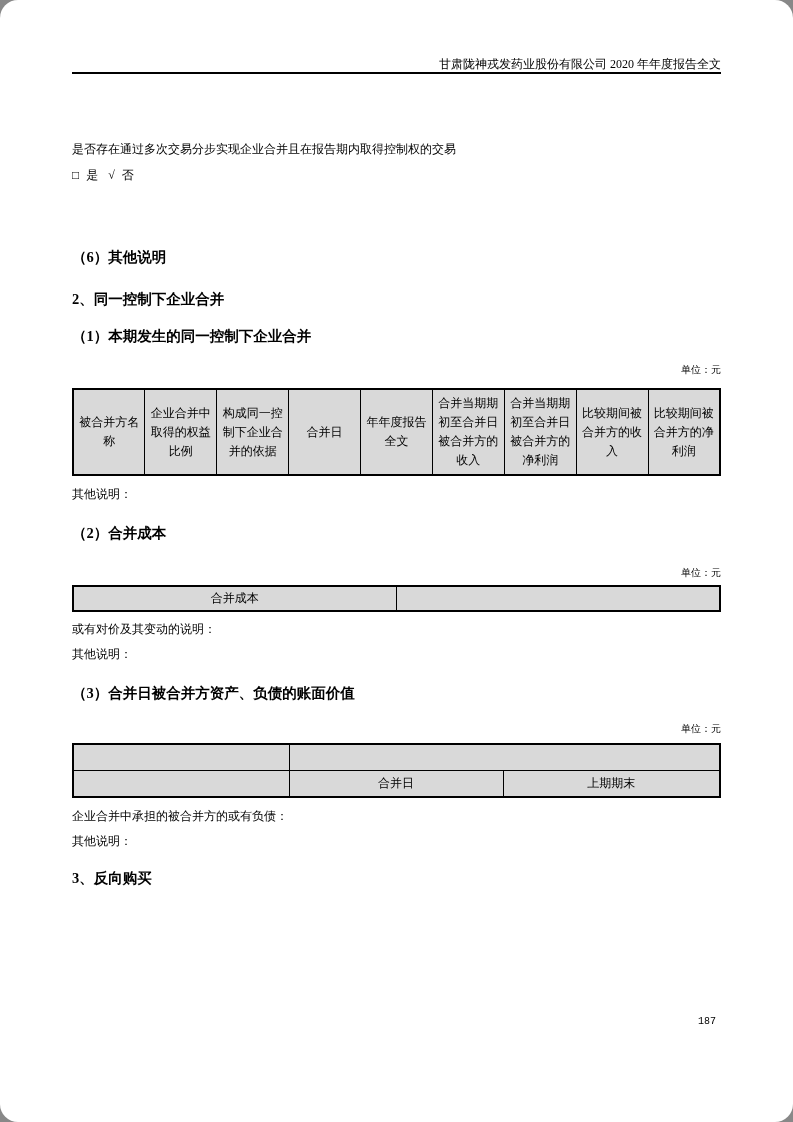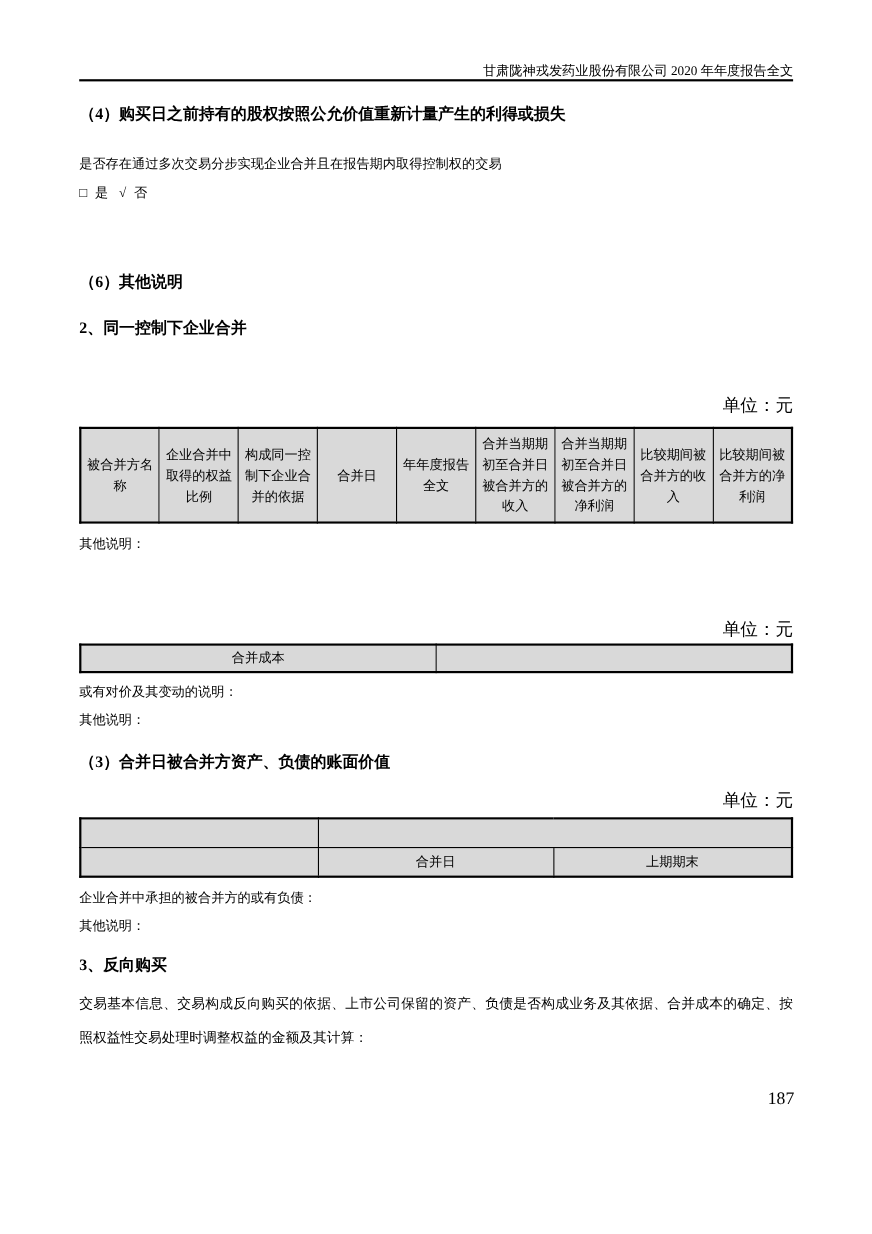--- a/index.html
+++ b/index.html
@@ -11,20 +11,21 @@
   * { margin: 0; padding: 0; box-sizing: border-box; }
   html, body { background: #888; }
   body { font-family: "Liberation Serif", "DejaVu Serif", serif; color: var(--text-color); }
   .page {
     position: relative;
     width: 793px;
     height: 1122px;
     background: var(--page-bg);
     margin: 0 auto;
     overflow: hidden;
+    border-radius: 18px;
   }
   .abs { position: absolute; }
   .header-title {
     top: 57px; right: 72px;
     font-size: 12px; line-height: 14px;
     text-align: right;
   }
   .header-rule {
     top: 72px; left: 72px;
     width: 649px; height: 2px;
@@ -35,21 +36,21 @@
     font-size: 14.5px; font-weight: bold;
     line-height: 18px; white-space: nowrap;
   }
   .body-text {
     left: 72px; width: 649px;
     font-size: 12px; line-height: 15px; font-family: Liberation Serif, serif;
   }
   .options span { margin-right: 7px; }
   .unit-label {
     right: 72px;
-    font-size: 16px; line-height: 15px;
+    font-size: 10px; line-height: 15px;
     text-align: center;
   }
   table.grid {
     left: 72px;
     width: 649px;
     border-collapse: collapse;
     table-layout: fixed;
     border: 2px solid var(--border-color);
   }
   table.grid td {
@@ -65,46 +66,47 @@
   table.t1 tr { height: 86px; }
   table.t2 tr { height: 24px; }
   table.t3 tr.r1 { height: 26px; }
   table.t3 tr.r2 { height: 27px; }
   .paragraph {
     left: 72px; width: 649px;
     font-size: 12.5px; line-height: 31px;
     text-align: justify;
   }
   .page-number {
-    top: 991px; left: 698px;
-    font-size: 16px;
+    top: 1016px; left: 698px;
+    font-size: 10px;
+    font-family: Liberation Mono, monospace;
   }
 </style>
 </head>
 <body>
 
 <div class="page">
 
   <div class="abs header-title">甘肃陇神戎发药业股份有限公司 2020 年年度报告全文</div>
   <div class="abs header-rule"></div>
 
-  <div class="abs h-sub" style="top:95px">（4）购买日之前持有的股权按照公允价值重新计量产生的利得或损失</div>
 
   <div class="abs body-text" style="top:142px">是否存在通过多次交易分步实现企业合并且在报告期内取得控制权的交易</div>
 
   <div class="abs body-text options" style="top:168px">
     <span>□</span><span>是</span>
     <span>√</span><span>否</span>
   </div>
 
 
   <div class="abs h-sub" style="top:248px">（6）其他说明</div>
 
   <div class="abs h-sub" style="top:290px">2、同一控制下企业合并</div>
 
+  <div class="abs h-sub" style="top:327px">（1）本期发生的同一控制下企业合并</div>
 
   <div class="abs unit-label" style="top:362px">单位：元</div>
 
   <table class="abs grid t1" style="top:388px">
     <tbody>
         <tr>
       <td>被合并方名称</td>
       <td>企业合并中取得的权益比例</td>
       <td>构成同一控制下企业合并的依据</td>
       <td>合并日</td>
@@ -112,20 +114,21 @@
       <td>合并当期期初至合并日被合并方的收入</td>
       <td>合并当期期初至合并日被合并方的净利润</td>
       <td>比较期间被合并方的收入</td>
       <td>比较期间被合并方的净利润</td>
     </tr>
   </tbody>
     </table>
 
   <div class="abs body-text" style="top:487px">其他说明：</div>
 
+  <div class="abs h-sub" style="top:524px">（2）合并成本</div>
 
   <div class="abs unit-label" style="top:565px">单位：元</div>
 
   <table class="abs grid t2" style="top:585px">
     <colgroup>
         <col style="width:323px">
         <col>
       </colgroup>
     <tbody>
         <tr>
@@ -161,17 +164,16 @@
     </tr>
   </tbody>
     </table>
 
   <div class="abs body-text" style="top:809px">企业合并中承担的被合并方的或有负债：</div>
 
   <div class="abs body-text" style="top:834px">其他说明：</div>
 
   <div class="abs h-sub" style="top:869px">3、反向购买</div>
 
-  <div class="abs paragraph" style="top:897px">交易基本信息、交易构成反向购买的依据、上市公司保留的资产、负债是否构成业务及其依据、合并成本的确定、按照权益性交易处理时调整权益的金额及其计算：</div>
 
   <div class="abs page-number">187</div>
 
 </div>
 
 </body></html>

